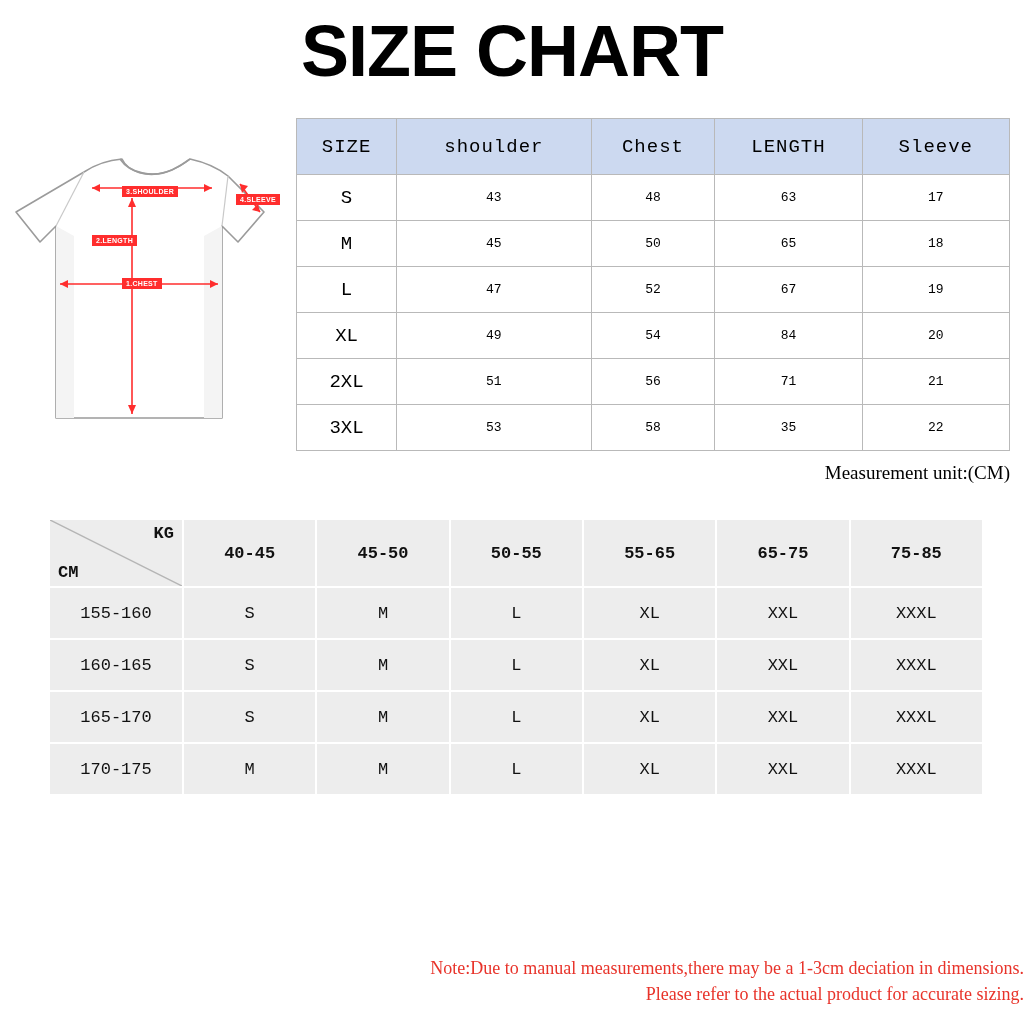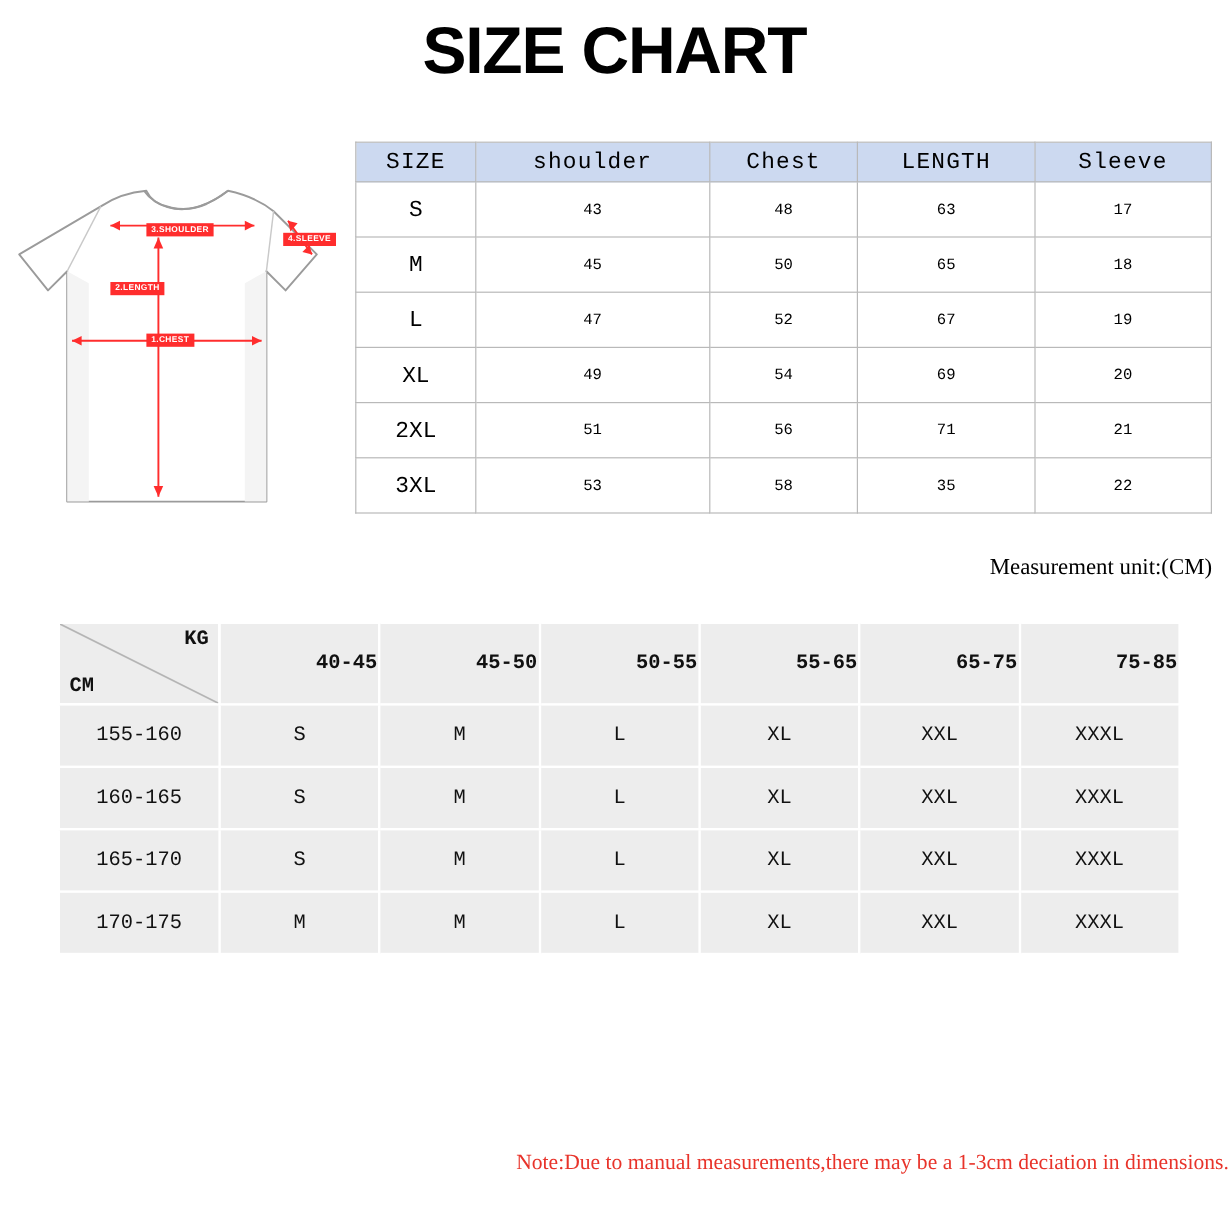--- a/index.html
+++ b/index.html
@@ -16,21 +16,21 @@
     overflow: hidden;
   }
 
   
   .title {
     position: absolute;
     top: 10px; left: 0; right: 0;
     text-align: center;
     font-family: "Liberation Sans", sans-serif;
     font-weight: bold;
-    font-size: 55px;
+    font-size: 72px;
     letter-spacing: -1px;
     color: #000;
   }
 
   
   .shirt-wrap {
     position: absolute;
     left: 14px; top: 150px;
     width: 272px; height: 300px;
   }
@@ -64,21 +64,21 @@
     text-align: center;
     font-size: 13px;
     color: #000;
     height: 46px;
     font-weight: normal;
   }
   .size-table thead th {
     background: #ccd9f0;
     font-size: 19px;
     letter-spacing: 1px;
-    height: 33px;
+    height: 56px;
   }
   .size-table tbody td:first-child { font-size: 19px; }
 
   .unit-note {
     position: absolute;
     left: 296px; top: 462px;
     width: 714px;
     text-align: right;
     font-family: "Liberation Serif", serif;
     font-size: 19px;
@@ -95,21 +95,21 @@
   }
   .hw-table td, .hw-table th {
     border: 2px solid #ffffff;
     text-align: center;
     font-size: 17px;
     color: #111;
     height: 52px;
     font-weight: bold;
     background: #ededed;
   }
-  .hw-table thead th { height: 68px; text-align: right; }
+  .hw-table thead th { height: 68px; }
   .hw-table tbody td { font-weight: normal; font-size: 17px; }
   .hw-table tbody td:first-child { font-weight: normal; font-family: Liberation Mono, monospace; }
 
   
   .corner {
     position: relative;
     width: 134px;
     padding: 0;
   }
   .corner .kg {
@@ -221,21 +221,21 @@
         <td>L</td>
         <td>47</td>
         <td>52</td>
         <td>67</td>
         <td>19</td>
       </tr>
       <tr>
         <td>XL</td>
         <td>49</td>
         <td>54</td>
-        <td>69</td>
+        <td>84</td>
         <td>20</td>
       </tr>
       <tr>
         <td>2XL</td>
         <td>51</td>
         <td>56</td>
         <td>71</td>
         <td>21</td>
       </tr>
       <tr>
@@ -304,15 +304,16 @@
         <td>XL</td>
         <td>XXL</td>
         <td>XXXL</td>
       </tr>
     </tbody>
   </table>
 
 
   <div class="footer-note">
     <div>Note:Due to manual measurements,there may be a 1-3cm deciation in dimensions.</div>
+    <div>Please refer to the actual product for accurate sizing.</div>
   </div>
 
 </div>
 
 </body></html>

